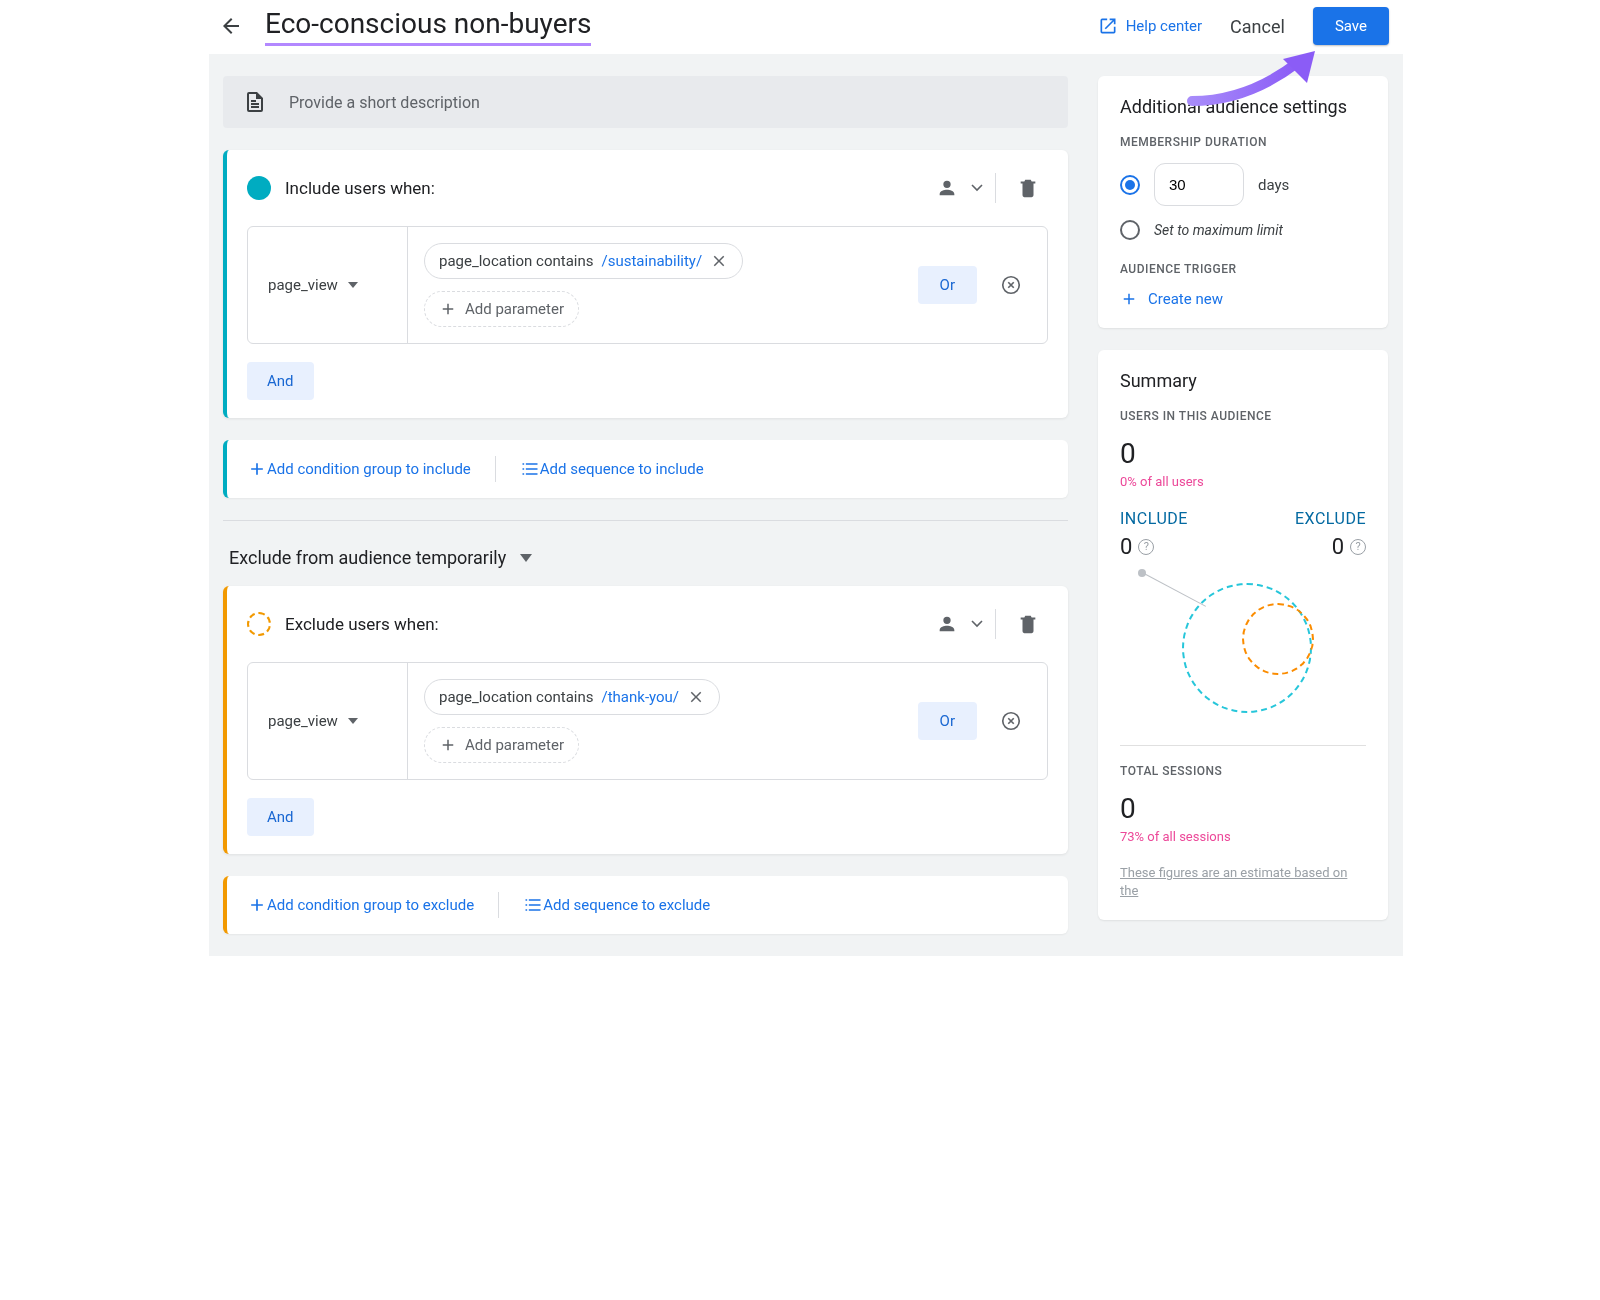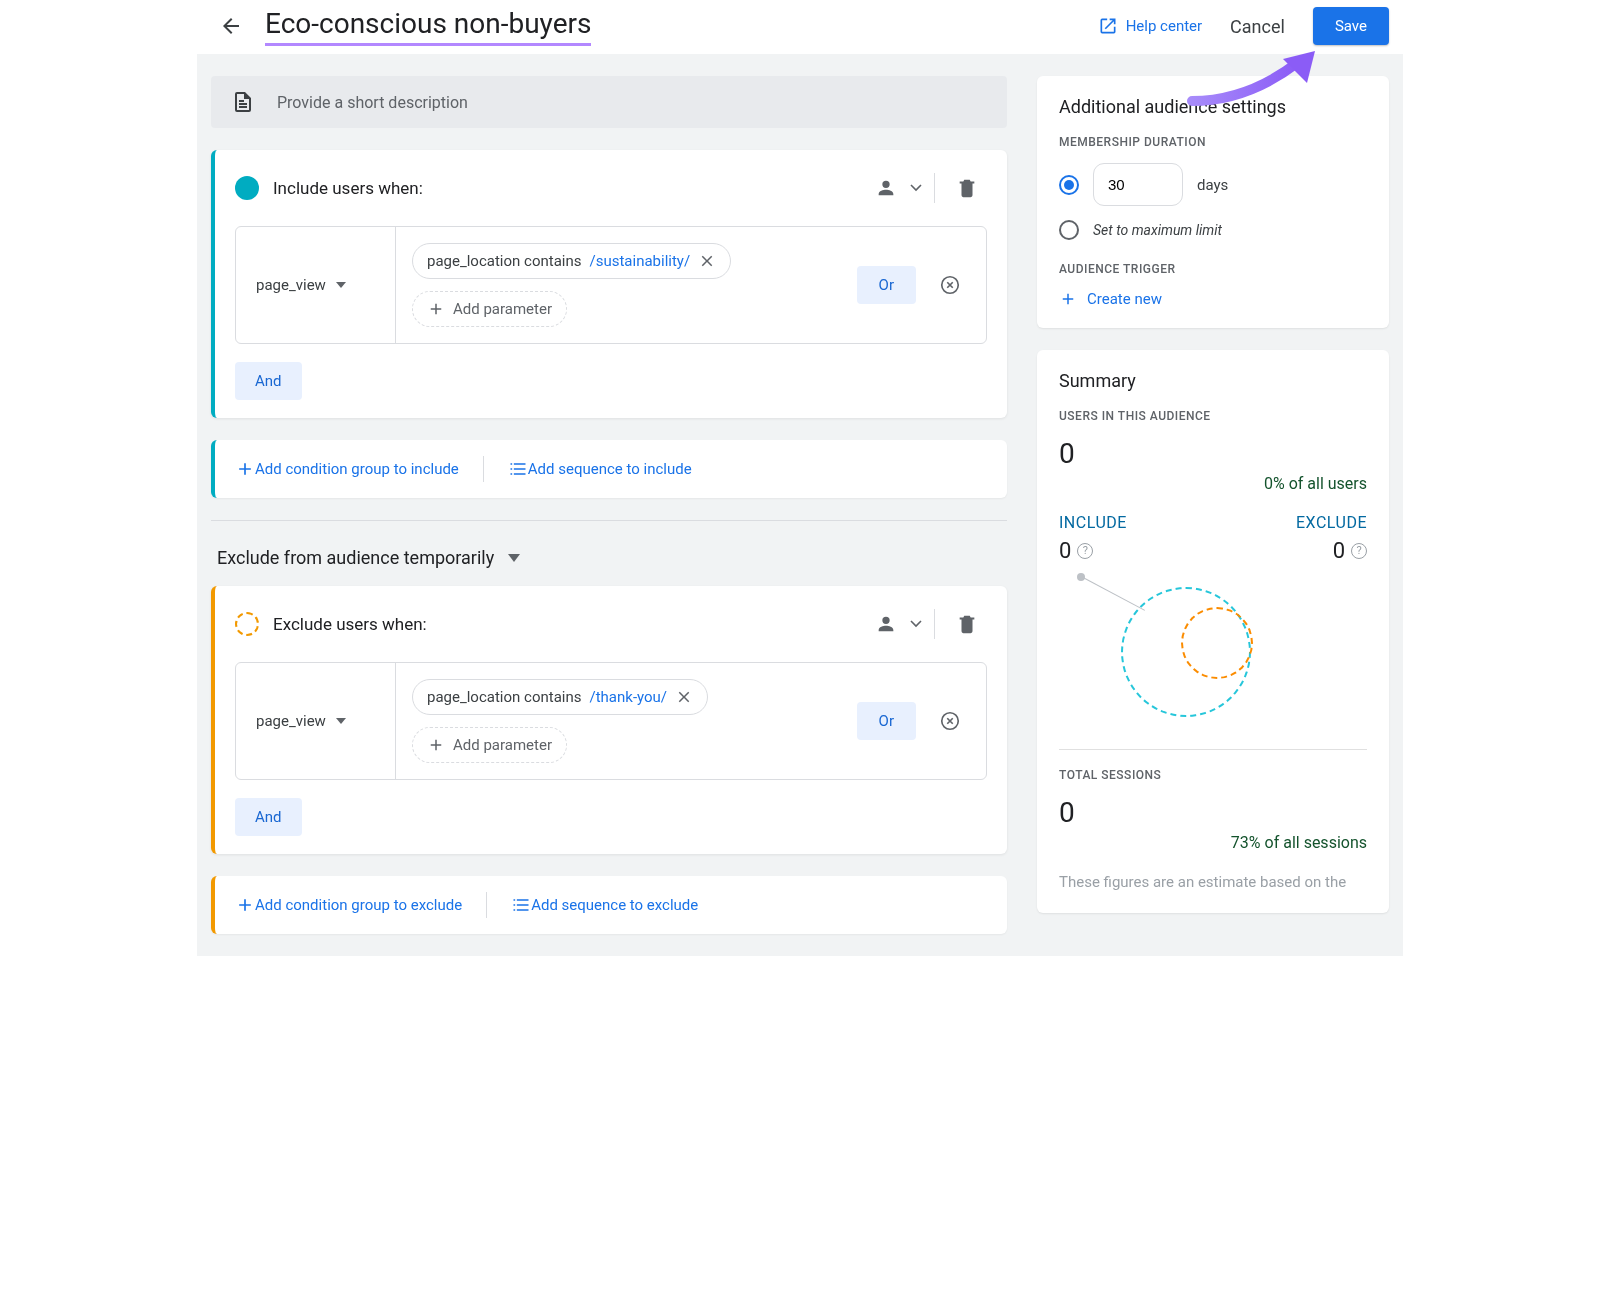--- a/index.html
+++ b/index.html
@@ -11,24 +11,24 @@
   .back-btn { width: 40px; height: 40px; border-radius: 50%; display: flex; align-items: center; justify-content: center; cursor: pointer; }
   .back-btn svg { width: 24px; height: 24px; fill: #3c4043; }
   .title-wrap { flex: 1; text-decoration: underline; }
   .title { font-size: 28px; font-weight: 400; color: #202124; padding-bottom: 3px; border-bottom: 3px solid #b388ff; display: inline-block; }
   .hdr-actions { display: flex; align-items: center; gap: 14px; }
   .help-link { color: #1a73e8; display: flex; align-items: center; gap: 8px; font-size: 15px; cursor: pointer; }
   .help-link svg { width: 20px; height: 20px; fill: #1a73e8; }
   .btn-cancel { color: #3c4043; font-size: 18px; padding: 8px 14px; cursor: pointer; }
   .btn-save { background: #1a73e8; color: #fff; font-size: 15px; padding: 10px 22px; border-radius: 4px; cursor: pointer; box-shadow: 0 1px 2px rgba(0,0,0,.25); }
 
-  .body { background: #f1f3f4; padding: 22px 0 0 0; min-height: 900px; position: relative; }
+  .body { background: #f1f3f4; padding: 22px 0 0 0; min-height: 900px; position: relative; margin-left: 12px; }
   .layout { display: flex; gap: 30px; padding: 0 14px; }
   .main { flex: 1; max-width: 845px; }
-  .side { width: 352px; }
+  .side { width: 290px; }
 
   
   .desc-bar { background: #e8eaed; border-radius: 4px; display: flex; align-items: center; padding: 14px 20px; gap: 22px; margin-bottom: 22px; color: #5f6368; font-size: 16px; }
   .desc-bar svg { width: 24px; height: 24px; fill: #3c4043; }
 
   
   .card { background: #fff; border-radius: 6px; box-shadow: 0 1px 3px rgba(0,0,0,.08); margin-bottom: 22px; position: relative; }
   .card.include { border-left: 4px solid #00acc1; }
   .card.exclude { border-left: 4px solid #f29900; }
   .card-head { display: flex; align-items: center; padding: 18px 20px; gap: 14px; }
@@ -74,33 +74,33 @@
   .radio-row { display: flex; align-items: center; gap: 14px; margin-bottom: 14px; }
   .radio { width: 20px; height: 20px; border-radius: 50%; border: 2px solid #5f6368; position: relative; cursor: pointer; }
   .radio.checked { border-color: #1a73e8; }
   .radio.checked::after { content: ""; width: 10px; height: 10px; background: #1a73e8; border-radius: 50%; position: absolute; top: 3px; left: 3px; }
   .num-input { width: 90px; border: 1px solid #dadce0; border-radius: 11px; padding: 12px 14px; font-size: 15px; }
   .days-txt { font-size: 15px; color: #3c4043; }
   .create-link { color: #1a73e8; display: flex; align-items: center; gap: 10px; font-size: 15px; cursor: pointer; margin-top: 4px; }
   .create-link svg { width: 18px; height: 18px; fill: #1a73e8; }
 
   .big-num { font-size: 28px; color: #202124; margin-bottom: 4px; }
-  .sub-txt { font-size: 16px; color: #14532d; margin-bottom: 20px; text-align: right; }
+  .sub-txt { font-size: 13px; color: #ec4899; margin-bottom: 20px; }
   .ie-row { display: flex; justify-content: space-between; margin-bottom: 10px; }
   .ie-col { }
   .ie-col .lbl { font-size: 16px; letter-spacing: .5px; color: #0369a1; font-weight: 400; margin-bottom: 6px; }
   .ie-col .val { font-size: 22px; color: #202124; display: flex; align-items: center; gap: 6px; }
   .help-ico { width: 16px; height: 16px; border: 1.4px solid #9aa0a6; border-radius: 50%; font-size: 11px; display: inline-flex; align-items: center; justify-content: center; color: #9aa0a6; }
   .venn { position: relative; height: 160px; margin-bottom: 16px; }
   .venn .big-c { position: absolute; width: 130px; height: 130px; border: 2px dashed #26c6da; border-radius: 50%; top: 14px; left: 62px; }
   .venn .sm-c  { position: absolute; width: 72px;  height: 72px;  border: 2px dashed #fb8c00; border-radius: 50%; top: 34px; left: 122px; }
   .venn .dot   { position: absolute; width: 8px;  height: 8px;  background: #bdc1c6; border-radius: 50%; top: 0; left: 18px; }
   .venn .line  { position: absolute; width: 70px; height: 1px; background: #bdc1c6; top: 4px; left: 24px; transform: rotate(28deg); transform-origin: left; }
   .side-hr { height: 1px; background: #e0e0e0; margin: 12px 0 18px 0; }
-  .foot-note { font-size: 15px; color: #9aa0a6; line-height: 1.4; }
+  .foot-note { font-size: 13px; color: #9aa0a6; line-height: 1.4; text-decoration: underline; }
 
   
   .arrow { position: absolute; top: -3px; right: 76px; width: 140px; height: 60px; pointer-events: none; }
 </style>
 </head>
 <body>
 <div class="page">
 
 <div class="header">
   <div class="back-btn">

